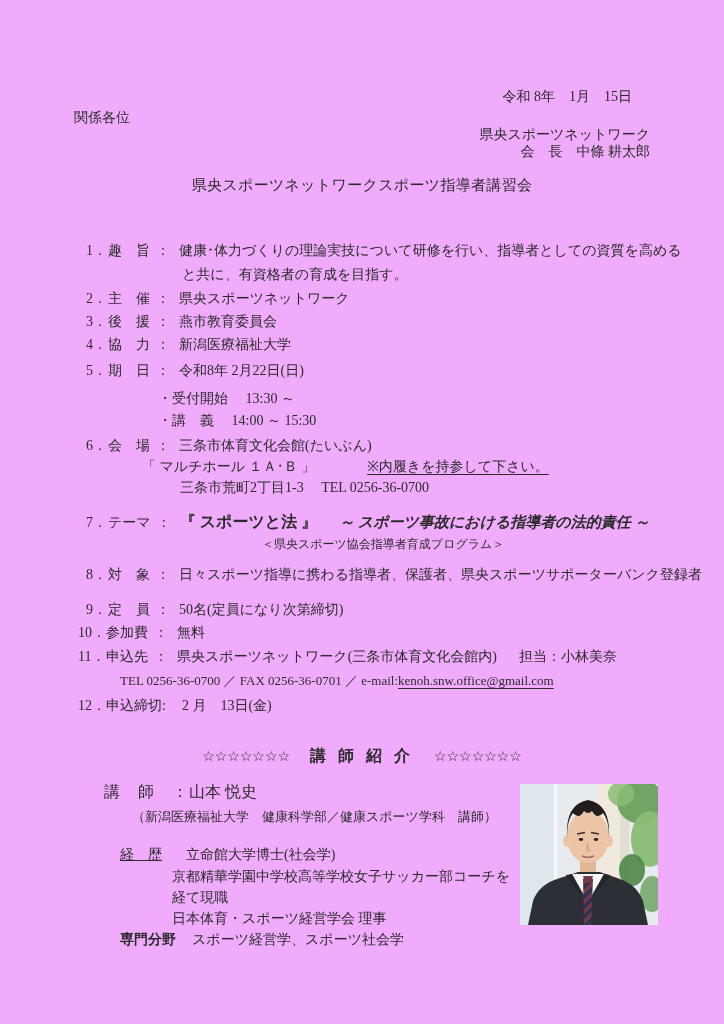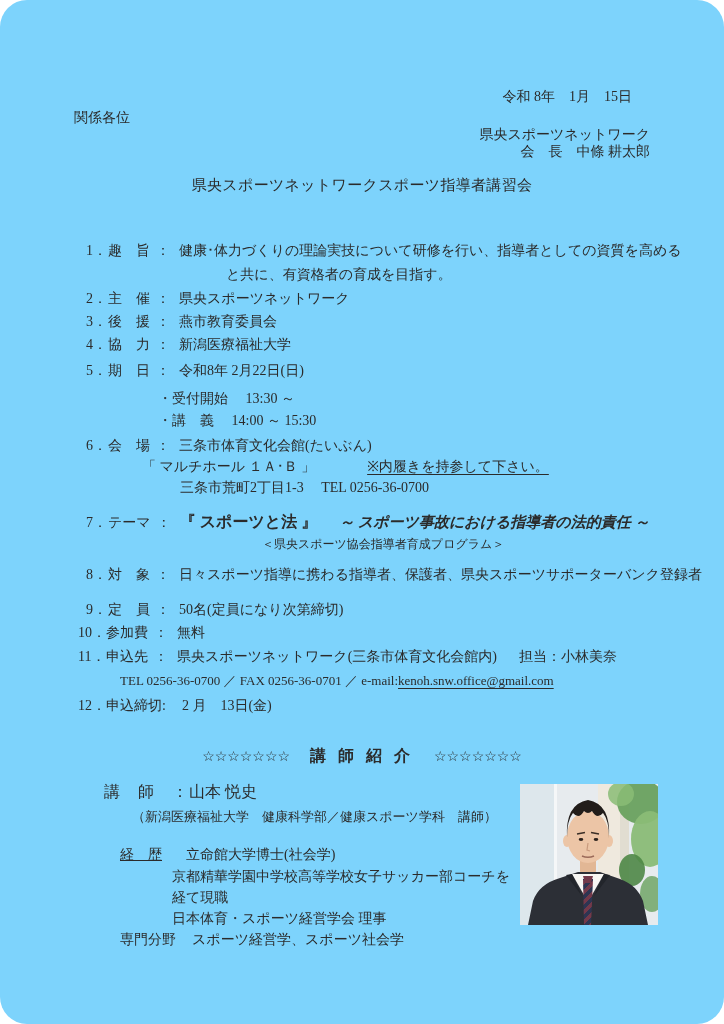--- a/index.html
+++ b/index.html
@@ -1,55 +1,55 @@
 <!DOCTYPE html>
 <html><head>
 <meta charset="utf-8">
 <style>
   html,body{margin:0;padding:0;background:#ffffff;}
   .page{
-    position:relative;width:724px;height:1024px;background:#7dd3fc;
+    position:relative;width:724px;height:1024px;background:#f0abfc;
     font-family:"Liberation Serif","DejaVu Serif",serif;
-    color:#2b2b2b;overflow:hidden;border-radius:27px;
+    color:#2b2b2b;overflow:hidden;
   }
   .line{position:absolute;white-space:nowrap;font-size:14px;line-height:1.35;}
   .t13{font-size:13px;}
   .t12{font-size:12px;}
   .t15{font-size:15px;}
   .t16{font-size:16px;}
   .b{font-weight:bold;}
   .i{font-style:italic;}
   .u{text-decoration:underline;text-underline-offset:3px;}
   .right{right:74px;text-align:right;}
   .center{left:0;right:0;text-align:center;}
   .num{display:inline-block;min-width:22px;}
   .num2{display:inline-block;min-width:28px;}
   .lbl{display:inline-block;margin-right:6px;}
   .col{display:inline-block;margin-right:9px;}
   .gap-s{margin-left:10px;}
   .gap-m{margin-left:22px;}
   .gap-l{margin-left:52px;}
   .photo{position:absolute;left:520px;top:784px;width:138px;height:141px;}
   .career-label{display:inline-block;margin-right:24px;text-decoration:underline;}
-  .spec-label{display:inline-block;margin-right:16px;}
+  .spec-label{display:inline-block;margin-right:16px;font-weight:bold;}
 </style>
 </head>
 <body>
 
 <div class="page">
 
   <div class="line right" style="top:88px;right:92px;">令和 8年　1月　15日</div>
   <div class="line" style="left:74px;top:109px;">関係各位</div>
   <div class="line right" style="top:126px;">県央スポーツネットワーク</div>
   <div class="line right" style="top:143px;">会　長　中條 耕太郎</div>
 
   <div class="line center t15" style="top:175px;letter-spacing:.3px;">県央スポーツネットワークスポーツ指導者講習会</div>
 
   <div class="line" style="left:86px;top:242px;"><span class="num">1．</span><span class="lbl">趣　旨</span><span class="col">：</span><span>健康･体力づくりの理論実技について研修を行い、指導者としての資質を高める</span></div>
-  <div class="line" style="left:182px;top:266px;margin-left:44px;">と共に、有資格者の育成を目指す。</div>
+  <div class="line" style="left:182px;top:266px;">と共に、有資格者の育成を目指す。</div>
 
   <div class="line" style="left:86px;top:290px;"><span class="num">2．</span><span class="lbl">主　催</span><span class="col">：</span><span>県央スポーツネットワーク</span></div>
 
   <div class="line" style="left:86px;top:313px;"><span class="num">3．</span><span class="lbl">後　援</span><span class="col">：</span><span>燕市教育委員会</span></div>
 
   <div class="line" style="left:86px;top:336px;"><span class="num">4．</span><span class="lbl">協　力</span><span class="col">：</span><span>新潟医療福祉大学</span></div>
 
   <div class="line" style="left:86px;top:362px;"><span class="num">5．</span><span class="lbl">期　日</span><span class="col">：</span><span>令和8年 2月22日(日)</span></div>
   <div class="line" style="left:158px;top:390px;">・受付開始　 13:30 ～</div>
   <div class="line" style="left:158px;top:412px;">・講　義　 14:00 ～ 15:30</div>

